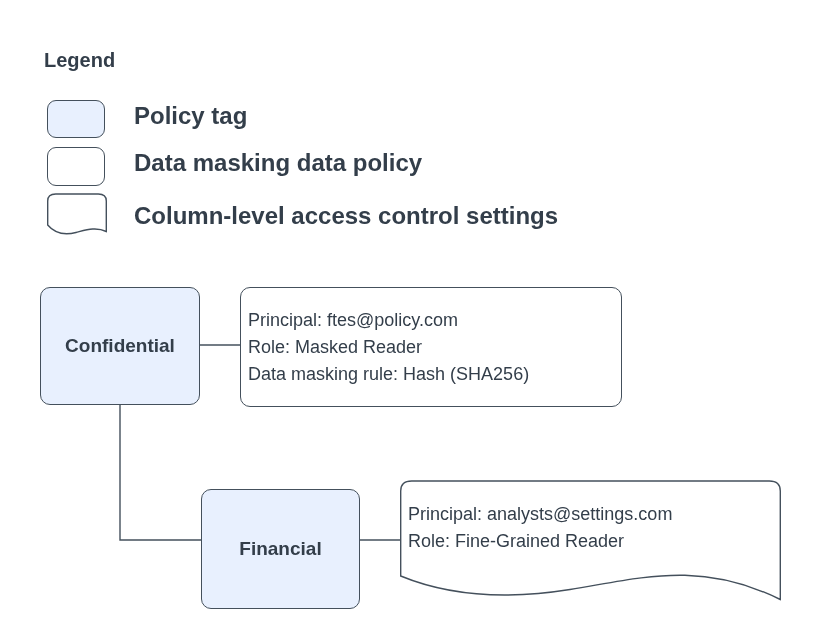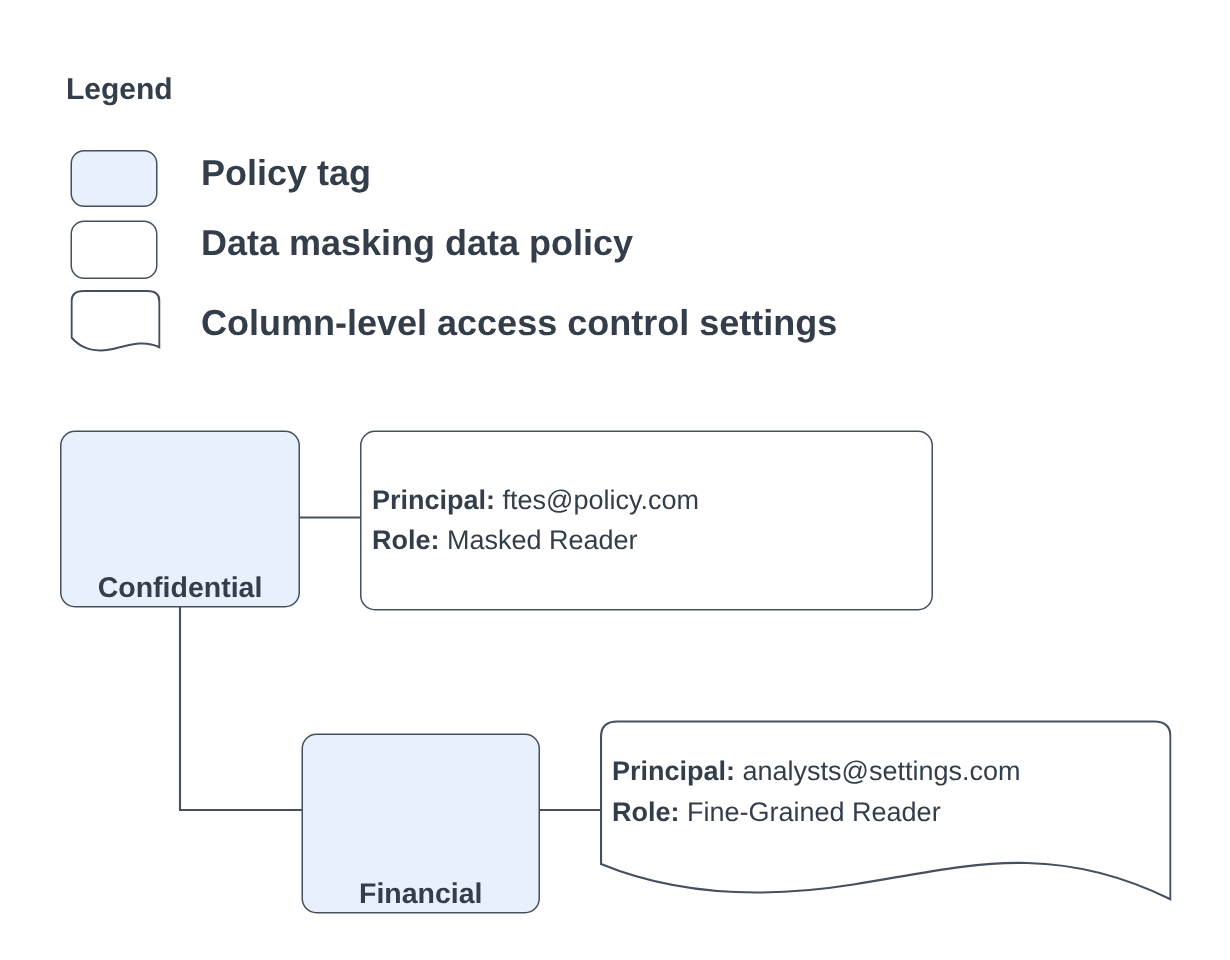--- a/index.html
+++ b/index.html
@@ -19,30 +19,30 @@
   .legend-title{left:44px;top:48px;font-size:20px;font-weight:bold;line-height:24px;}
   .swatch{
     width:58px;height:38px;border:1.4px solid var(--stroke);border-radius:9px;
     background:var(--accent-fill);box-sizing:border-box;
   }
   .swatch.white{background:#ffffff;}
   .legend-label{left:134px;font-size:24px;font-weight:bold;line-height:24px;white-space:nowrap;}
   
   .node{
     box-sizing:border-box;border:1.4px solid var(--stroke);border-radius:10px;
-    background:var(--accent-fill);display:flex;align-items:flex-end;justify-content:center;
+    background:var(--accent-fill);display:flex;align-items:center;justify-content:center;
     font-size:19px;font-weight:bold;
   }
   .panel{
     box-sizing:border-box;border:1.4px solid var(--stroke);border-radius:10px;
     background:#ffffff;display:flex;flex-direction:column;justify-content:center;
     padding-left:7px;
   }
   .kv-line{font-size:18px;line-height:27px;white-space:nowrap;}
-  .kv-label{font-weight:bold;text-align:center;}
+  .kv-label{font-weight:normal;text-align:center;}
   .kv-value{margin-left:5px;}
   .doc-text{left:8px;font-size:18px;line-height:27px;}
   svg .wire{stroke:var(--stroke);stroke-width:1.4;fill:none;}
   svg .doc-shape{stroke:var(--stroke);stroke-width:1.4;fill:#ffffff;}
 </style>
 </head>
 <body>
 
 <div id="canvas">
 
@@ -69,20 +69,23 @@
     <span>Confidential</span>
   </div>
 
   <div class="abs panel" style="left:240px;top:287px;width:382px;height:120px;">
     <div class="kv-line">
       <span class="kv-label">Principal:</span><span class="kv-value">ftes@policy.com</span>
     </div>
     <div class="kv-line">
       <span class="kv-label">Role:</span><span class="kv-value">Masked Reader</span>
     </div>
+    <div class="kv-line">
+      <span class="kv-label">Data masking rule:</span><span class="kv-value">Hash (SHA256)</span>
+    </div>
   </div>
 
   <div class="abs node" style="left:201px;top:489px;width:159px;height:120px;">
     <span>Financial</span>
   </div>
 
   <div class="abs" style="left:400px;top:480px;width:381px;height:122px;">
     <svg class="abs" style="left:0;top:0;" width="381" height="122" viewBox="0 0 381 122">
       <path class="doc-shape" d="M 0.7 96 C 42 113 98 121 170 109.5 C 242 98 300 80 380.3 119.5 L 380.3 11 Q 380.3 1 369.3 1 L 11.7 1 Q 0.7 1 0.7 11 Z"></path>
     </svg>

